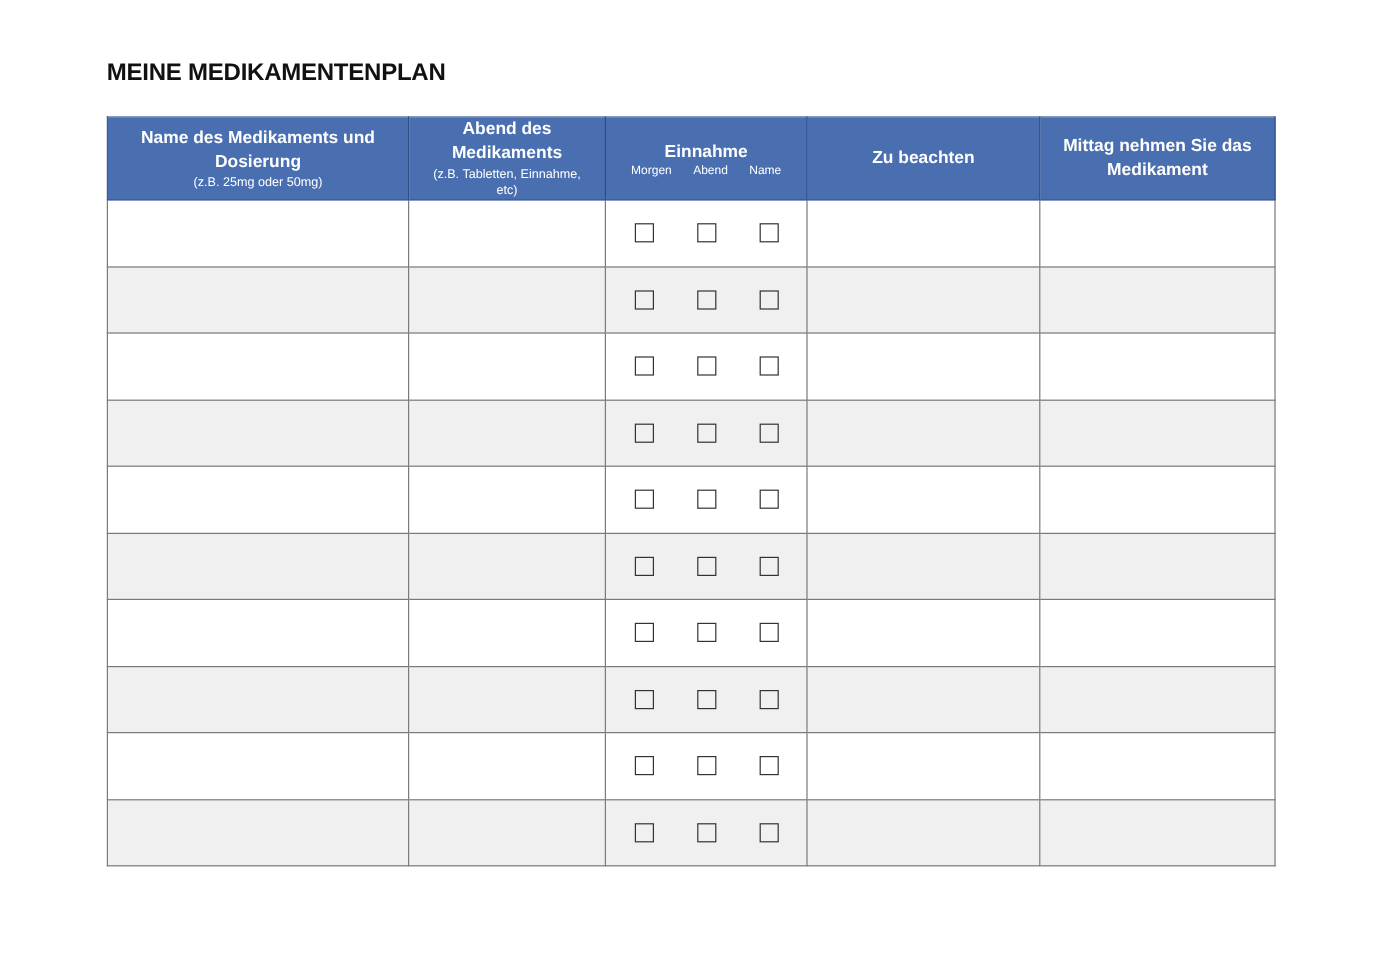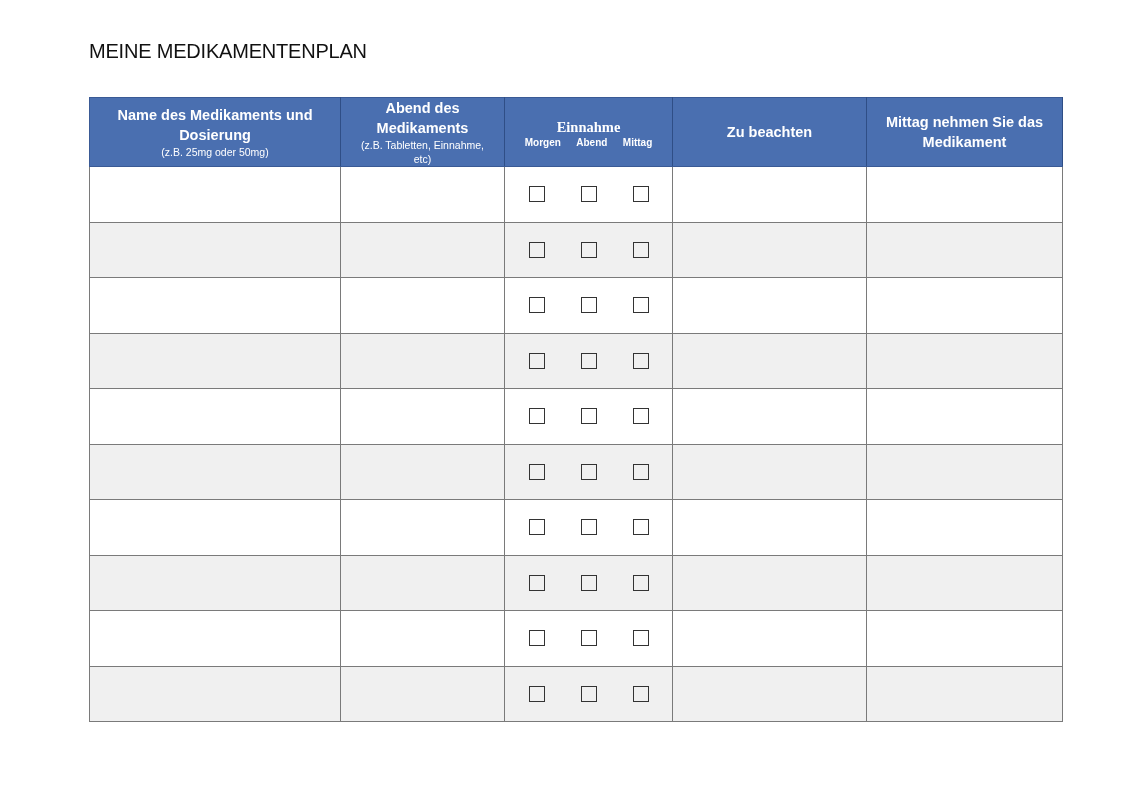--- a/index.html
+++ b/index.html
@@ -1,21 +1,21 @@
 <!DOCTYPE html>
 <html><head>
 <meta charset="utf-8">
 <style>
   html, body { margin:0; padding:0; background:#ffffff; }
   body { width:1146px; height:810px; position:relative; overflow:hidden; font-family:"Liberation Sans", sans-serif; }
-  .title { position:absolute; left:89px; top:40px; font-size:20px; font-weight:normal; color:#111; letter-spacing:-0.2px; }
+  .title { position:absolute; left:89px; top:50px; font-size:20px; font-weight:bold; color:#111; letter-spacing:-0.2px; }
   table.plan { position:absolute; left:89px; top:97px; border-collapse:collapse; width:973px; table-layout:fixed; }
   table.plan th { background:#4a6fb0; color:#fff; font-weight:bold; font-size:14.5px; line-height:20px; text-align:center; vertical-align:middle; border:1px solid #3a5a95; border-right:1px solid #2f4e86; height:67px; padding:0 6px; box-sizing:border-box; }
   th .sub { display:block; font-weight:normal; font-size:10.5px; line-height:14px; }
-  th .times { display:flex; justify-content:space-around; font-weight:bold; font-size:10px; line-height:12px; padding:0 6px;text-align:center; }
+  th .times { display:flex; justify-content:space-around; font-weight:normal; font-size:10px; line-height:12px; padding:0 6px;text-align:center; }
   table.plan td { border:1px solid #7a7a7a; height:55.5px; padding:0; box-sizing:border-box; }
   tr.alt td { background:#f0f0f0; }
   .checks { display:flex; justify-content:space-between; padding:0 23px 0 24px; align-items:center; }
   .box { width:16px; height:16px; border:1.5px solid #333; box-sizing:border-box; background:transparent; }
 </style>
 </head>
 <body>
 
 <div class="title">MEINE MEDIKAMENTENPLAN</div>
 
@@ -31,25 +31,25 @@
     <tr>
       <th>
         <span>Name des Medikaments und Dosierung</span>
         <span class="sub">(z.B. 25mg oder 50mg)</span>
       </th>
       <th style="padding:0 20px;">
         <span>Abend des Medikaments</span>
         <span class="sub">(z.B. Tabletten, Einnahme, etc)</span>
       </th>
       <th>
-        <span style="display:block;margin-top:2px;font-family:Liberation Serif, serif;">Einnahme</span>
+        <span style="display:block;margin-top:2px;">Einnahme</span>
         <span class="times">
           <span>Morgen</span>
           <span>Abend</span>
-          <span>Mittag</span>
+          <span>Name</span>
         </span>
       </th>
       <th>Zu beachten</th>
       <th>Mittag nehmen Sie das Medikament</th>
     </tr>
   </thead>
   <tbody id="rows">
       <tr>
         <td></td>
         <td></td>

